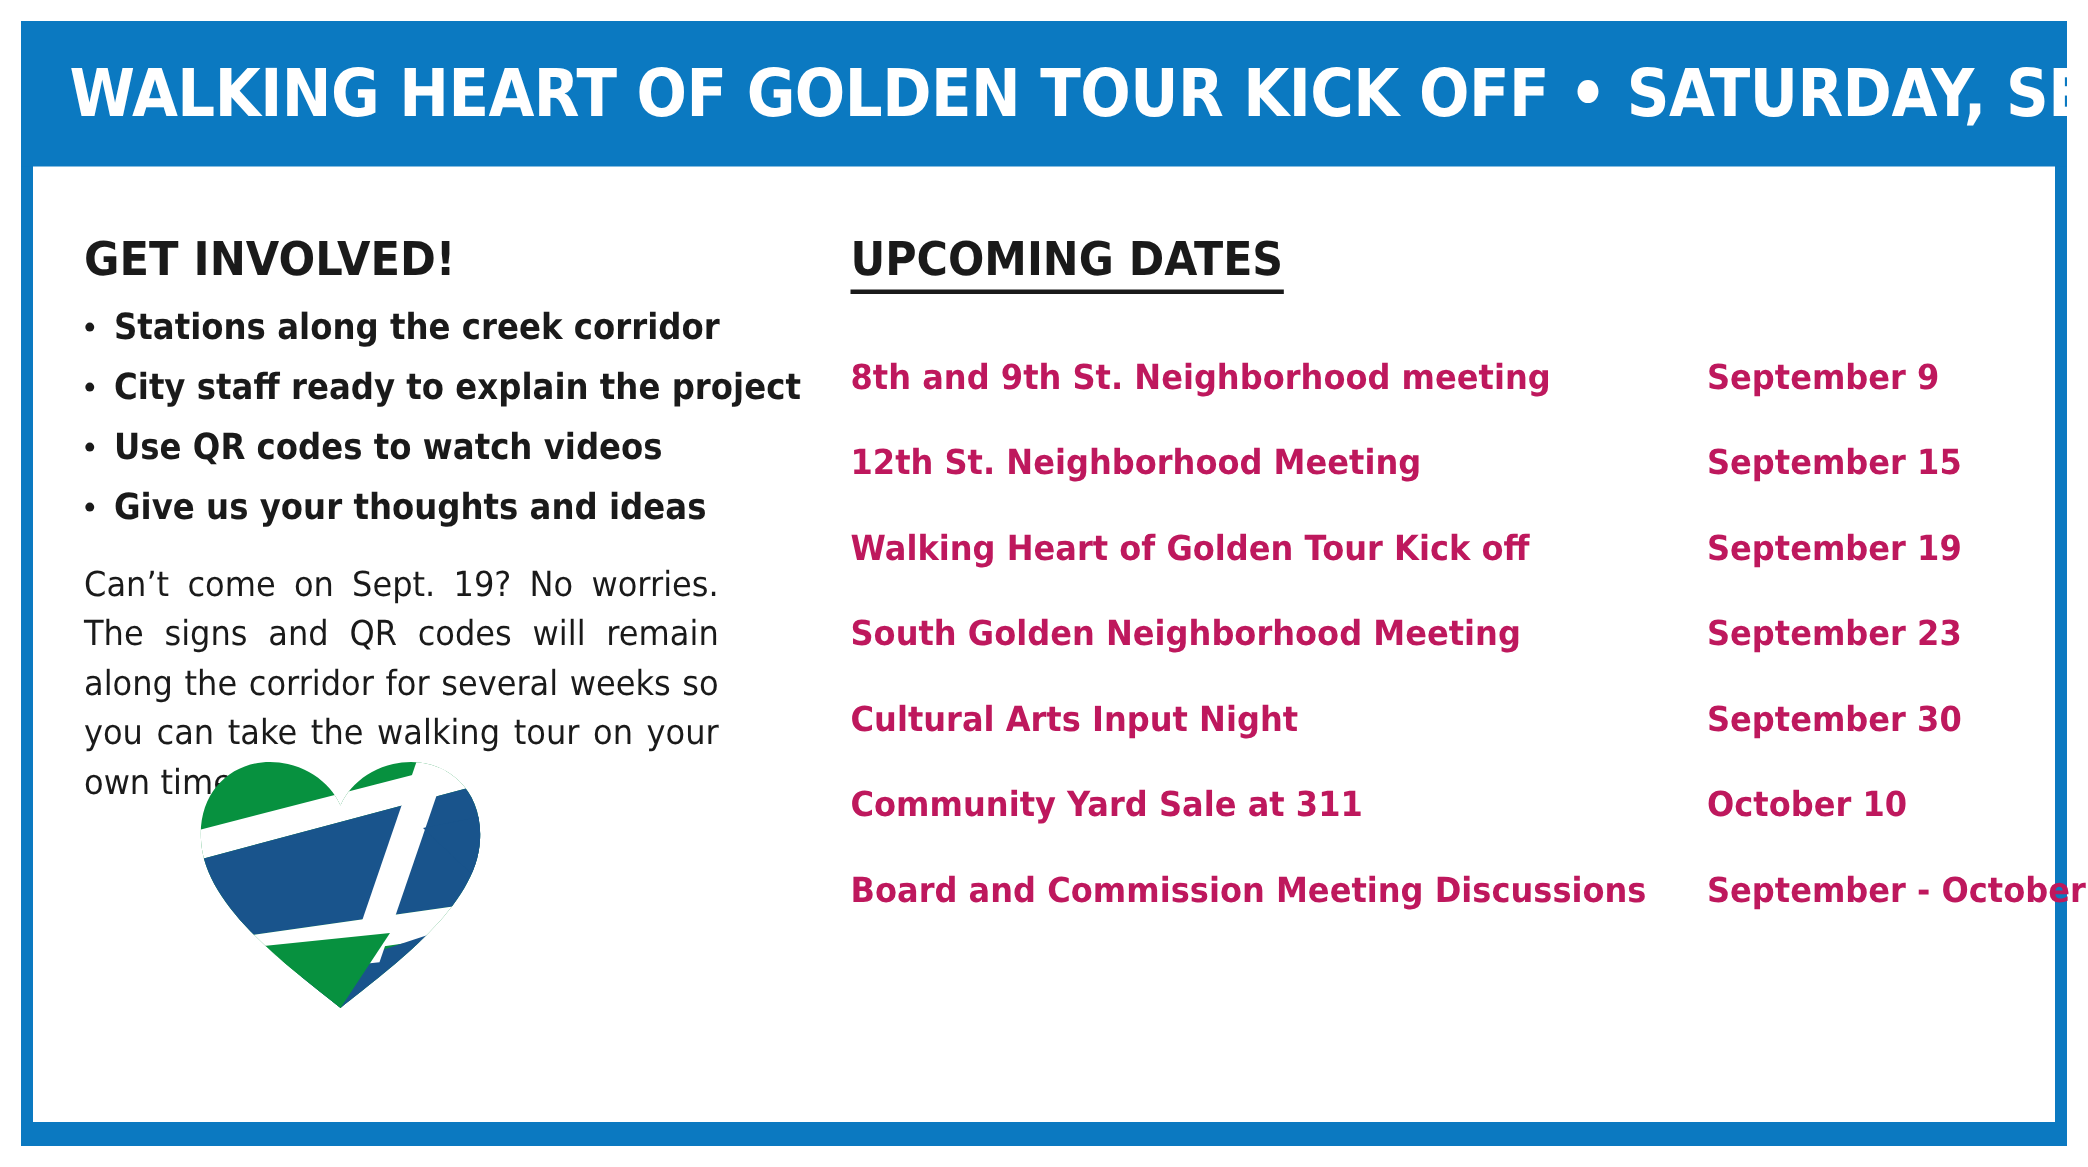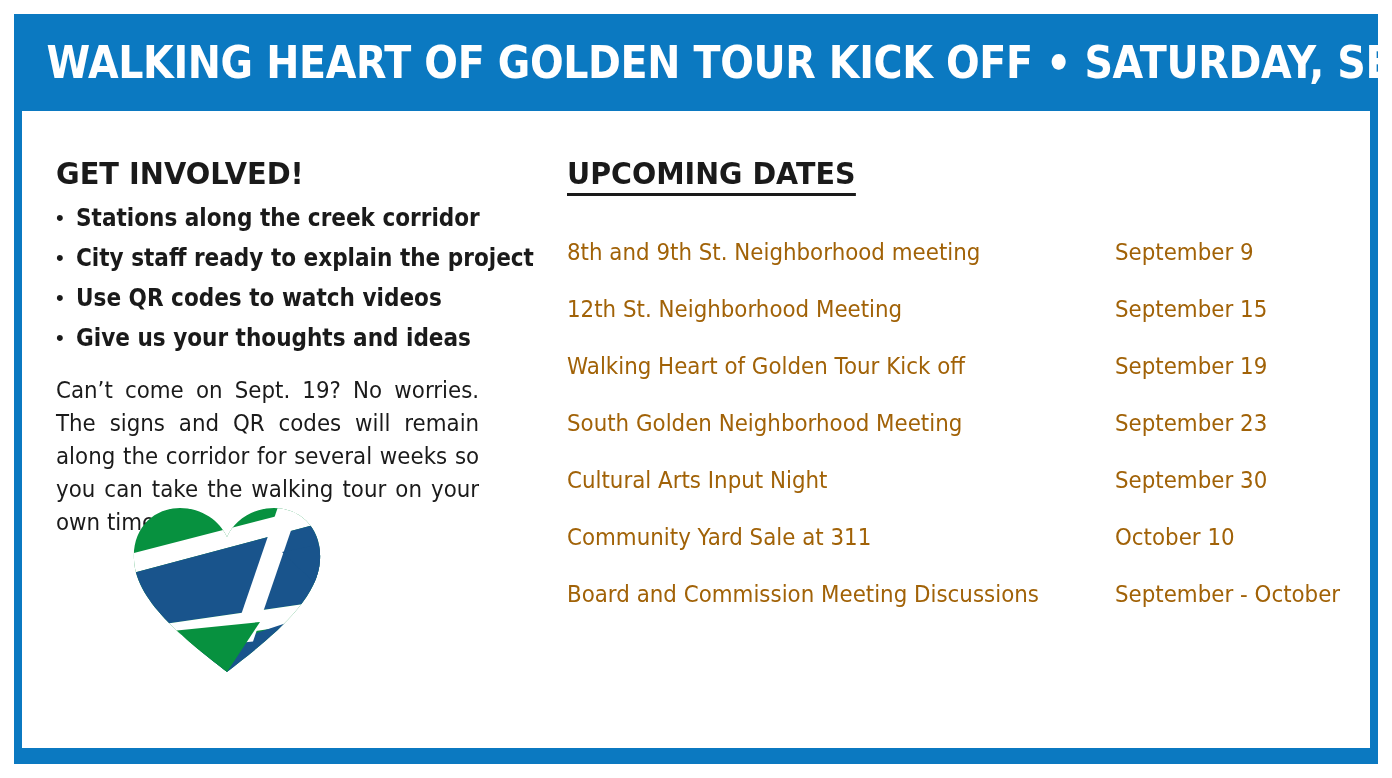--- a/index.html
+++ b/index.html
@@ -156,25 +156,25 @@
   }
   #dates-table {
     margin-top: 12px;
     width: 790px;
     border-collapse: collapse;
   }
   #dates-table td {
     padding: 0;
     vertical-align: top;
     font-family: "DejaVu Sans", sans-serif;
-    font-weight: normal;
+    font-weight: bold;
     font-size: 23px;
     line-height: 57px;
     height: 57px;
-    color: #a16207;
+    color: #be185d;
     white-space: nowrap;
   }
   td.event-cell {
     width: 565px;
   }
   td.event-cell > span,
   td.date-cell > span {
     display: inline-block;
     transform: scaleX(0.93);
     transform-origin: left center;

